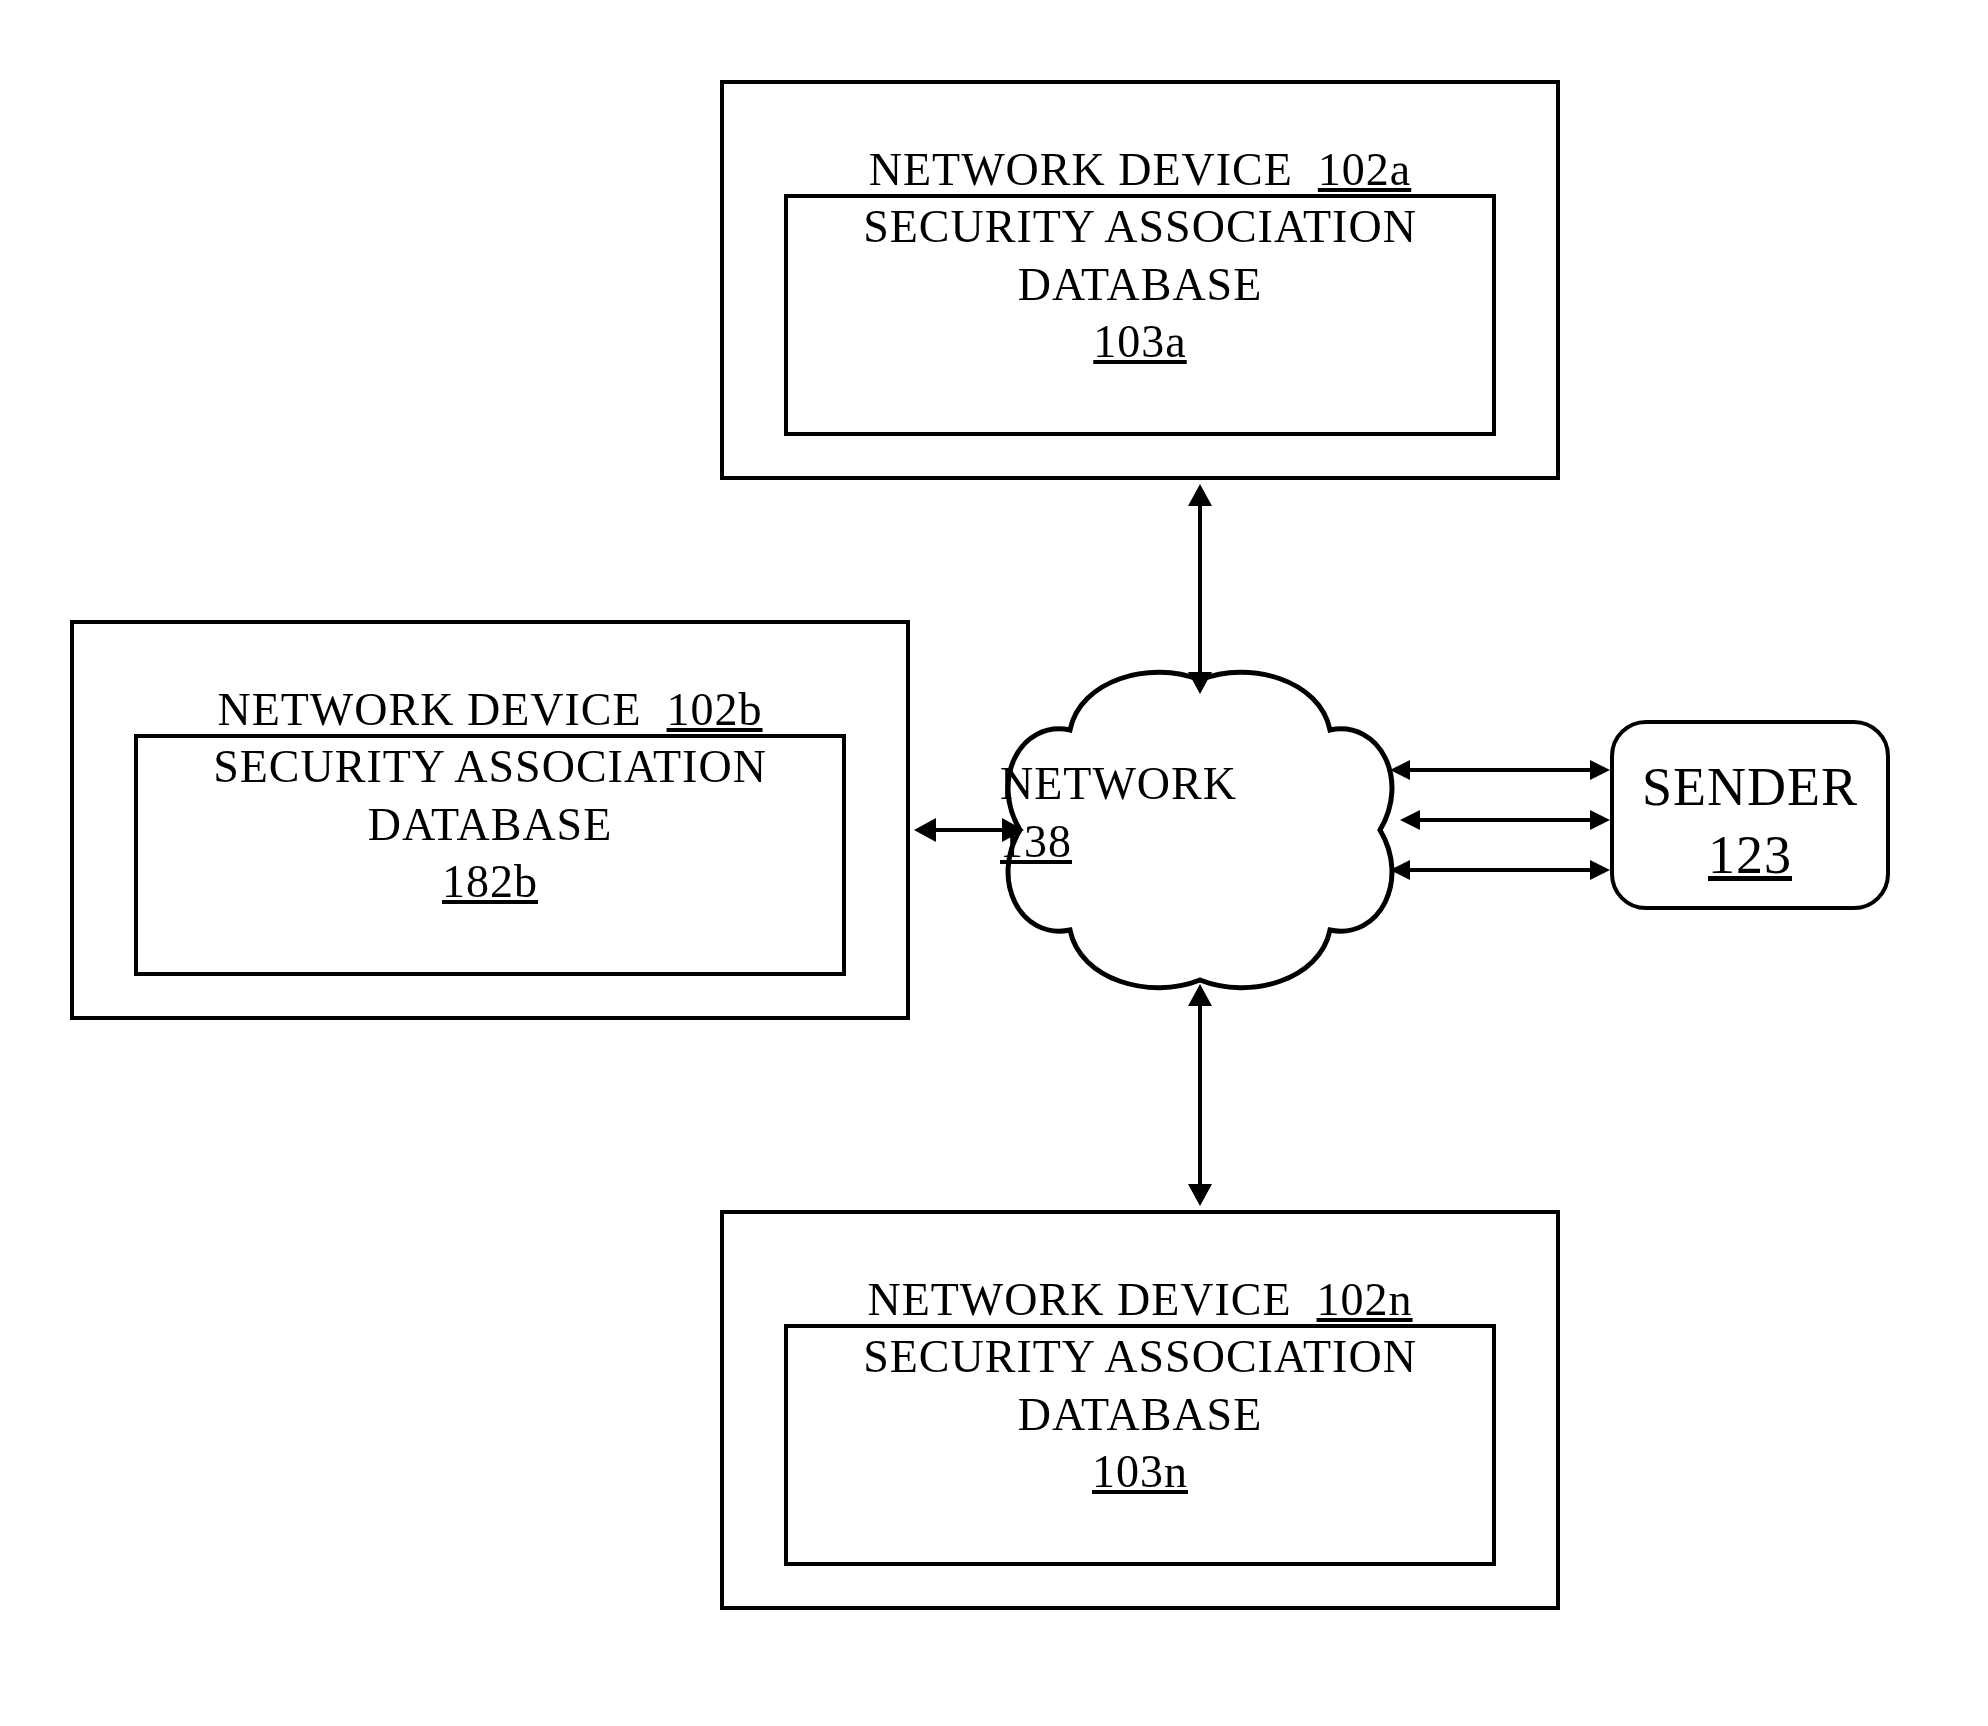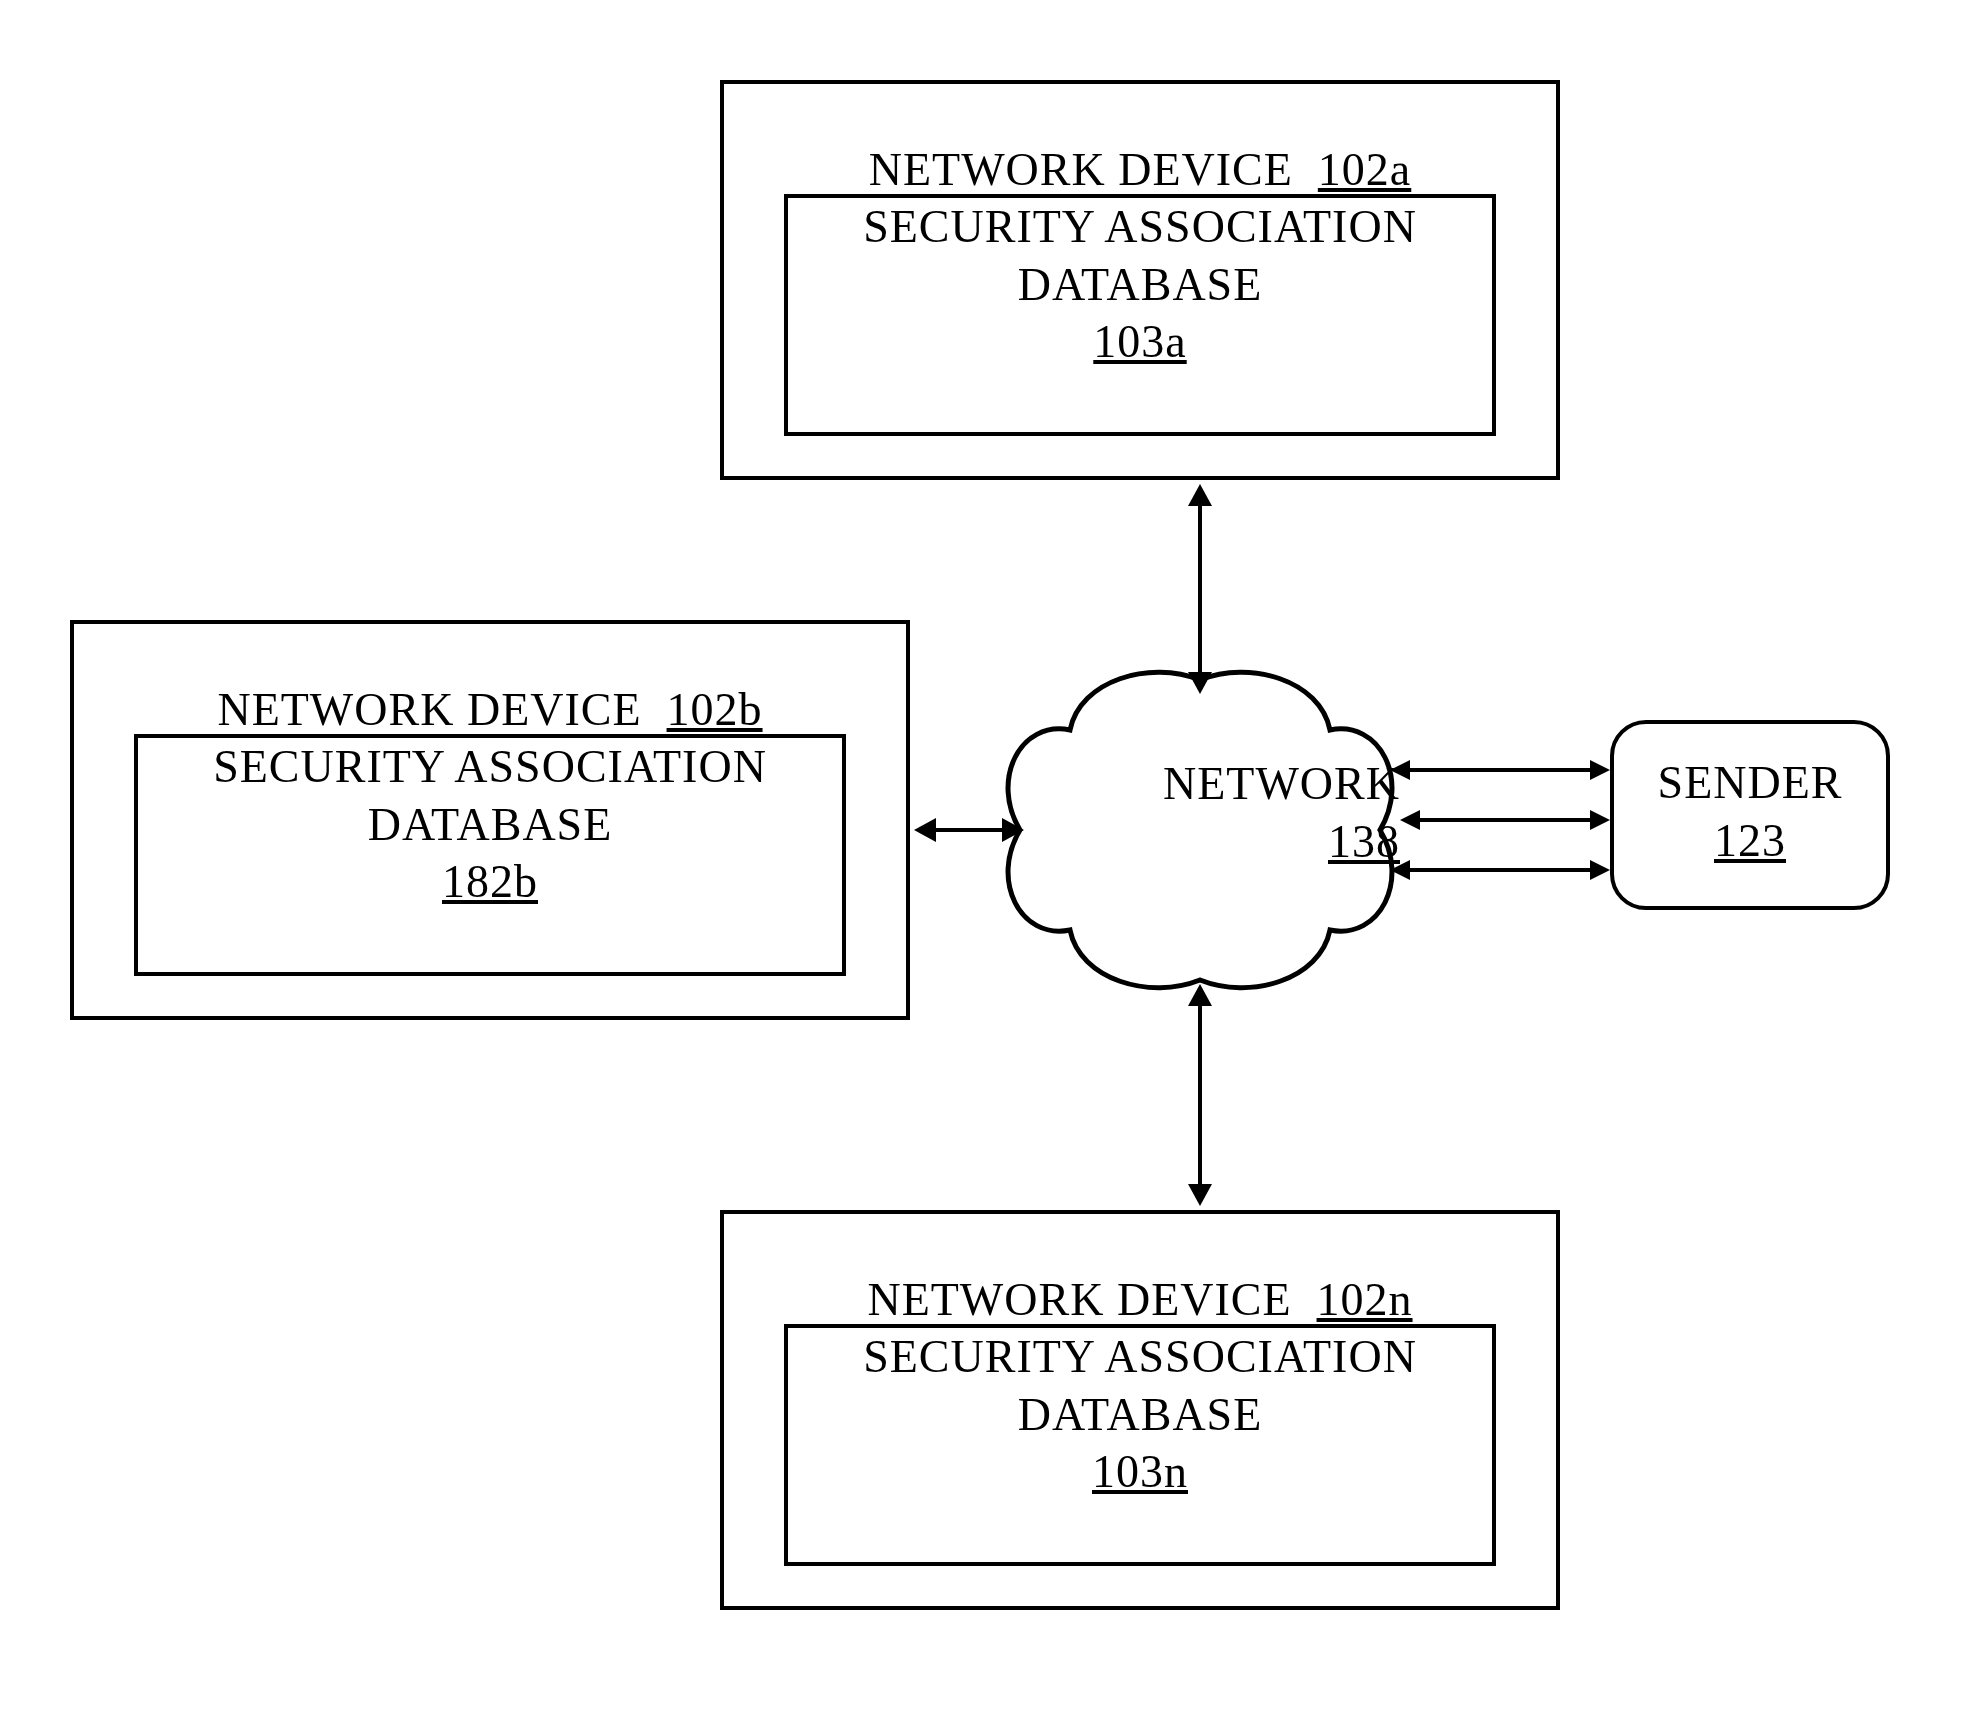--- a/index.html
+++ b/index.html
@@ -55,35 +55,35 @@
   .cloud svg {
     width: 100%;
     height: 100%;
     display: block;
   }
   .cloud-label {
     position: absolute;
     left: 0;
     right: 0;
     top: 95px;
-    text-align: right;
+    text-align: left;
     font-size: 46px;
     line-height: 1.25;
     letter-spacing: 1px;
   }
 
   
   .sender-box {
     position: absolute;
     border: 4px solid #000;
     border-radius: 36px;
     box-sizing: border-box;
     background: #fff;
     text-align: center;
-    font-size: 46px;
+    font-size: 54px;
     line-height: 1.25;
     padding-top: 30px;
     letter-spacing: 1px;
   }
 
   
   .arrow {
     position: absolute;
   }
   .arrow svg {

